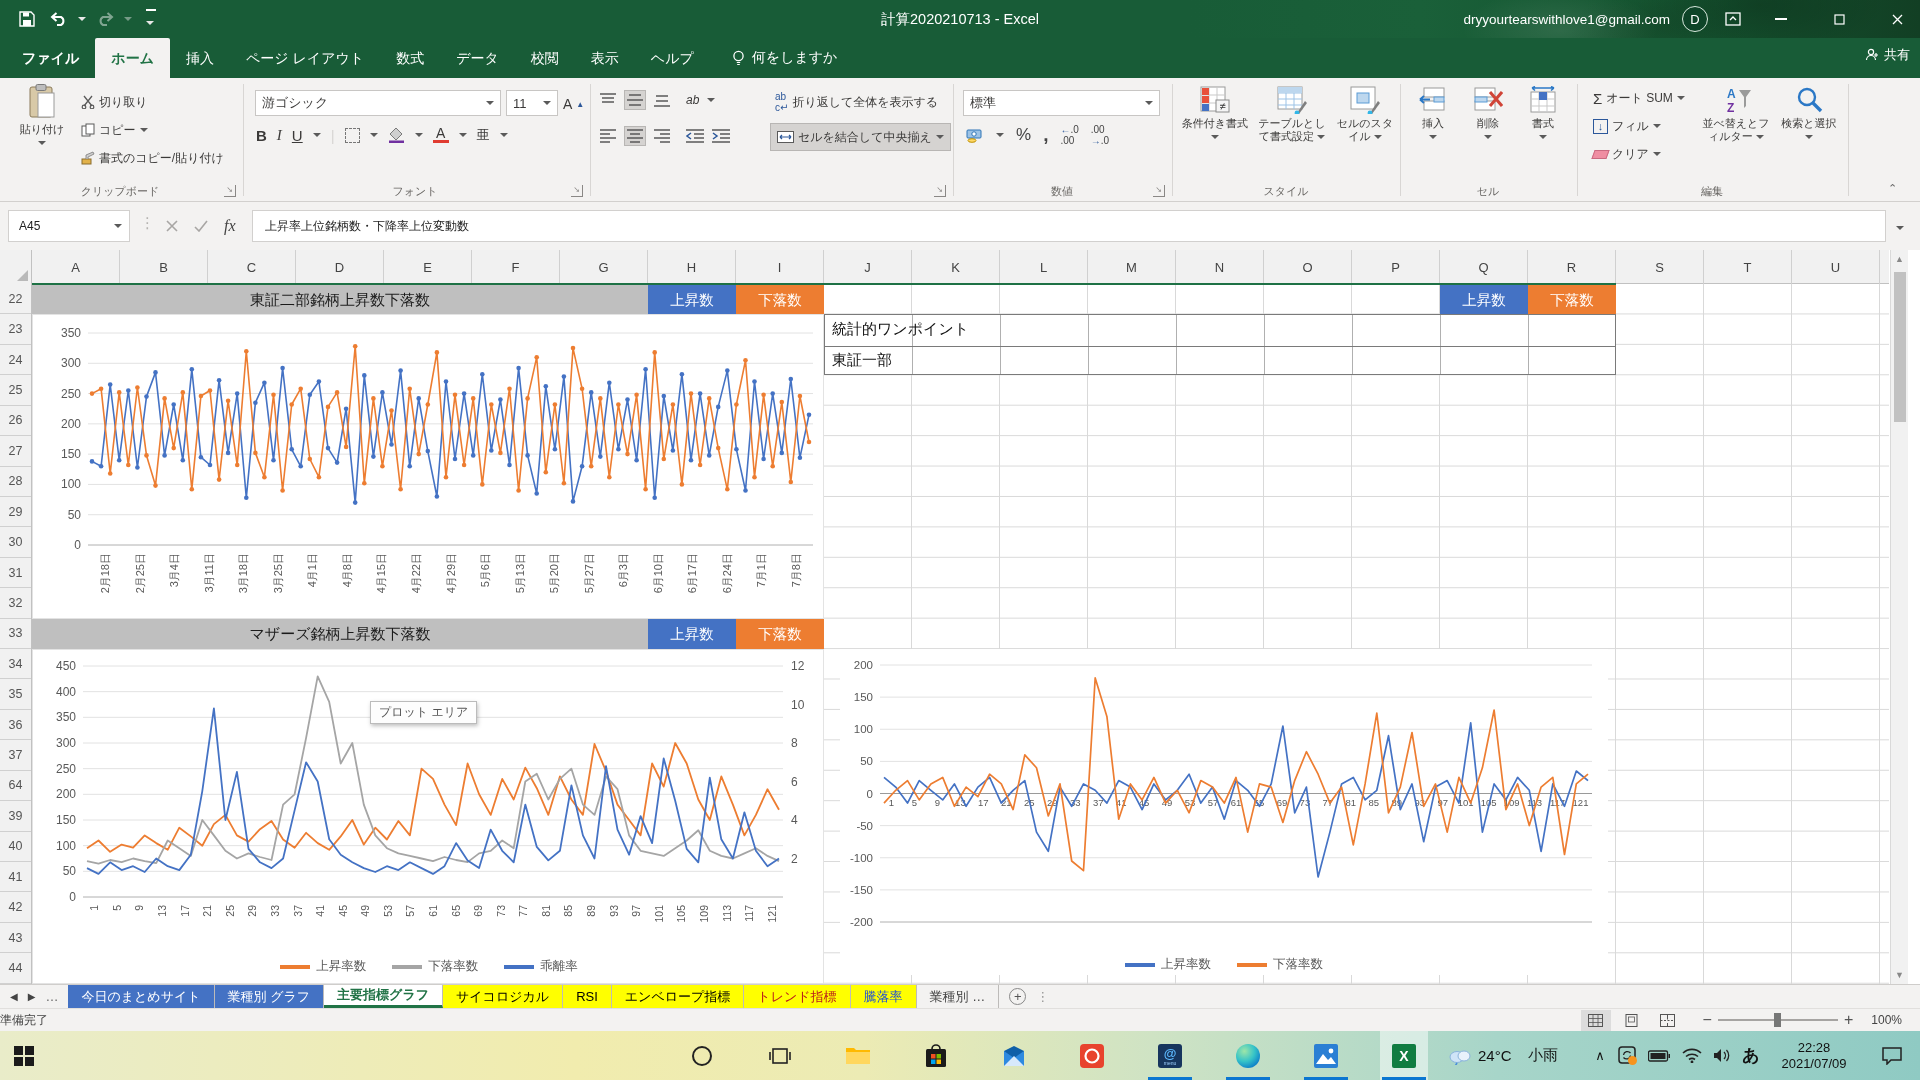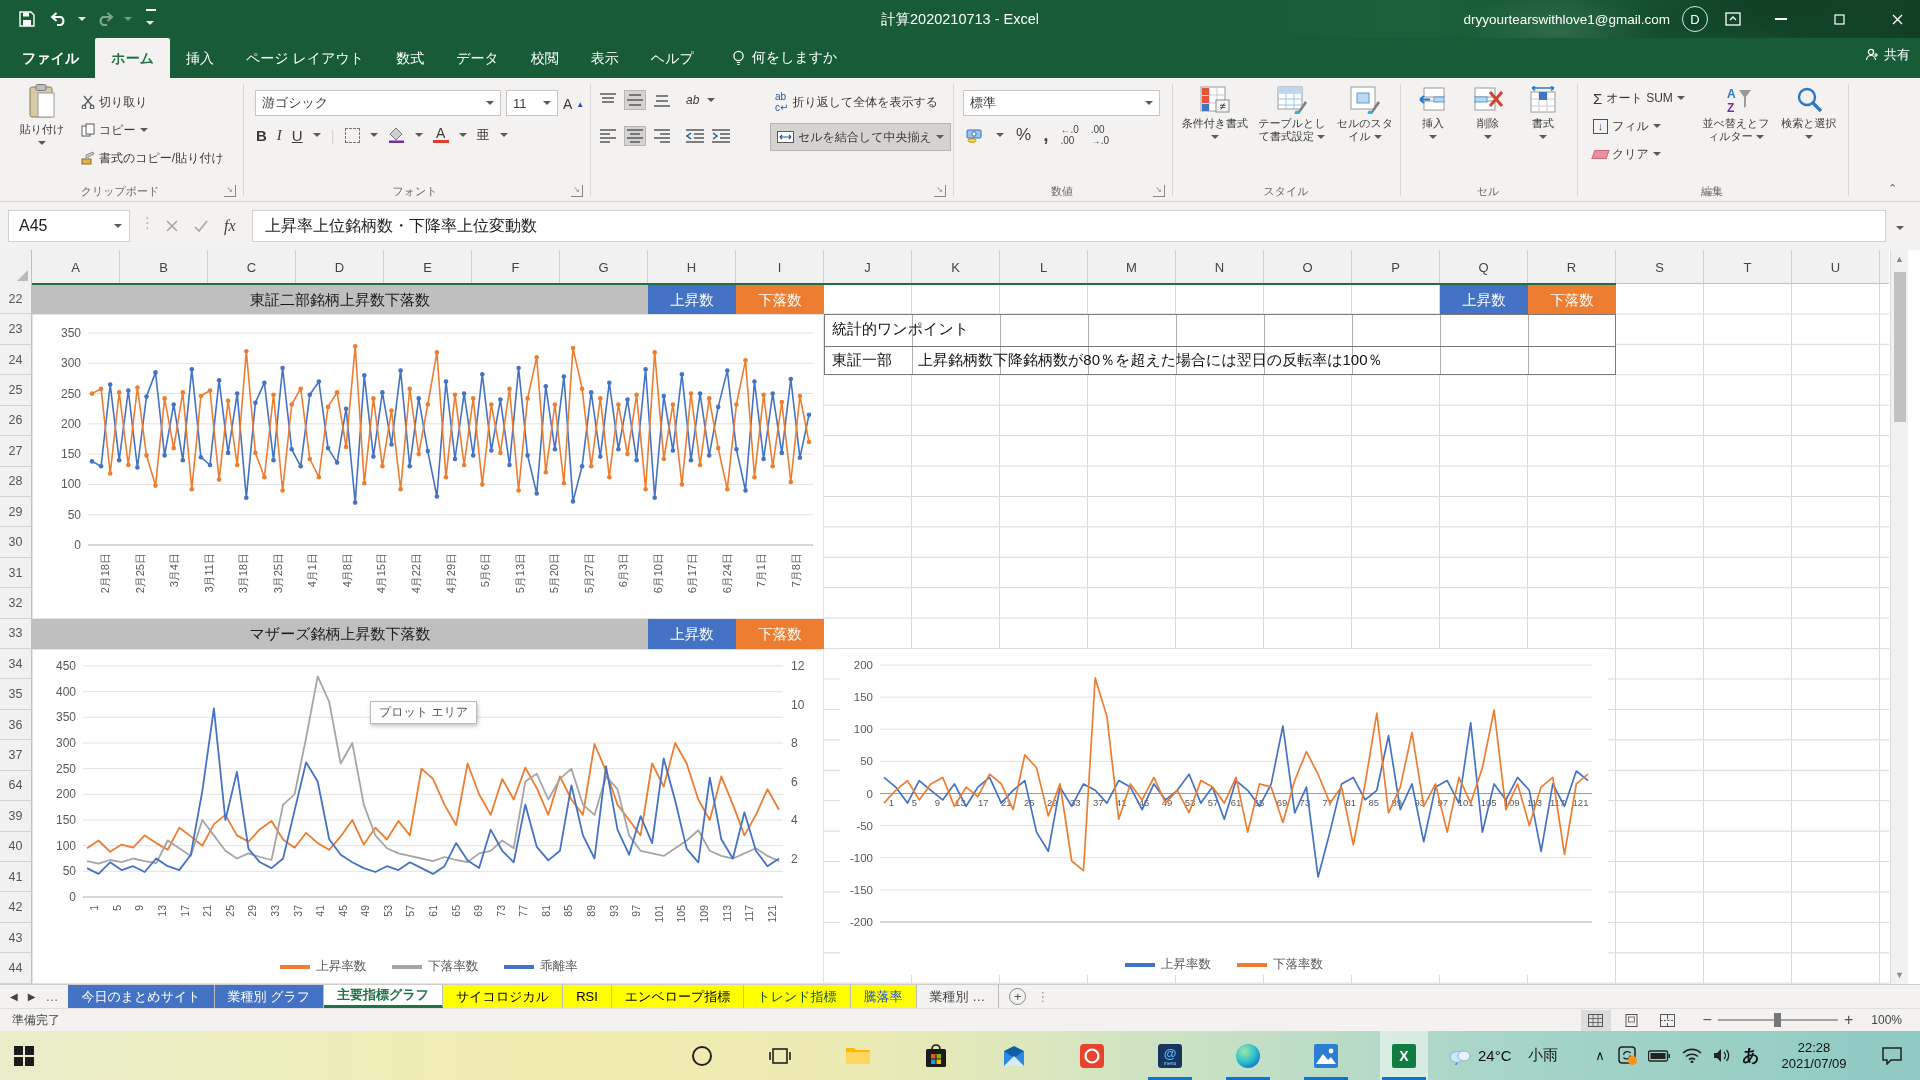--- a/index.html
+++ b/index.html
@@ -34,21 +34,21 @@
   .glabel{position:absolute;top:106px;font-size:11px;color:#696764;text-align:center;}
   .launcher{position:absolute;top:107px;width:12px;height:12px;border:1px solid #8a8886;border-top:none;border-left:none;font-size:8px;color:#8a8886;line-height:9px;text-align:center;}
   .combo{background:#fff;border:1px solid #c8c6c4;height:26px;display:flex;align-items:center;padding:0 6px;font-size:13px;justify-content:space-between;}
   .rbtn{display:flex;align-items:center;gap:4px;height:24px;padding:0 3px;white-space:nowrap;}
   .bigbtn{position:absolute;text-align:center;font-size:11px;line-height:13px;color:#3b3a39;}
   .bigbtn .ic{margin:0 auto 3px;}
   .pressed{background:#d5d3d1;border:1px solid #b8b6b4;}
   .barsw{display:inline-block;}
   
   .frow{top:202px;left:0;width:1920px;height:48px;background:#f3f2f1;}
-  .fbox{background:#fff;border:1px solid #d2d0ce;height:32px;position:absolute;top:8px;display:flex;align-items:center;font-size:16px;color:#222;}
+  .fbox{background:#fff;border:1px solid #d2d0ce;height:32px;position:absolute;top:8px;display:flex;align-items:center;font-size:12px;color:#222;}
   
   .colhdr{top:250px;left:0;width:1889px;height:34px;background:#f1f1f1;border-bottom:1px solid #c1c1c1;display:flex;}
   .corner{width:32px;height:34px;border-right:1px solid #c1c1c1;position:relative;background:#f1f1f1;}
   .corner:after{content:"";position:absolute;right:3px;bottom:3px;border-left:11px solid transparent;border-bottom:11px solid #b9b9b9;}
   .chcell{width:88px;height:34px;border-right:1px solid #d0d0d0;display:flex;align-items:center;justify-content:center;font-size:13px;color:#444;}
   .gutter{top:284px;left:0;width:32px;height:700px;background:#f1f1f1;border-right:1px solid #c1c1c1;display:flex;flex-direction:column;}
   .rncell{height:30.4348px;display:flex;align-items:center;justify-content:center;font-size:12.5px;color:#555;border-bottom:1px solid #d0d0d0;}
   .gridbg{top:284px;left:32px;width:1857px;height:700px;background-color:#fff;
     background-image:linear-gradient(to right,transparent calc(100% - 1px),#d9d9d9 calc(100% - 1px)),
                      linear-gradient(to bottom,transparent calc(100% - 1px),#d9d9d9 calc(100% - 1px));
@@ -497,21 +497,20 @@
   <div class="abs hdrbtn" style="left:648px;top:285px;width:88px;background:#4472C4;">上昇数</div>
   <div class="abs hdrbtn" style="left:736px;top:285px;width:88px;background:#ED7D31;">下落数</div>
   <div class="abs hdrbtn" style="left:1440px;top:285px;width:88px;background:#4472C4;">上昇数</div>
   <div class="abs hdrbtn" style="left:1528px;top:285px;width:88px;background:#ED7D31;">下落数</div>
 
   <div class="abs notes" style="left:824px;top:314.4px;width:792px;height:61px;">
     <div style="position:absolute;left:0;top:30.2px;width:100%;height:1px;background:#7a7a7a;"></div>
   </div>
   <div class="notecell" style="left:832px;top:314.4px;height:30.4px;">統計的ワンポイント</div>
   <div class="notecell" style="left:832px;top:345.3px;height:30.4px;">東証一部</div>
-  <div class="notecell" style="left:918px;top:345.3px;height:30.4px;">上昇銘柄数下降銘柄数が80％を超えた場合には翌日の反転率は100％</div>
 
   <div class="abs chartbox" style="left:32px;top:314.4px;width:792px;height:304.4px;">
     <svg width="792" height="304" viewBox="0 0 792 304">
         <line x1="55" y1="230" x2="780" y2="230" stroke="#b0b0b0" stroke-width="1"></line>
         <text x="48" y="234" text-anchor="end" font-size="12" fill="#595959">0</text>
         <line x1="55" y1="199.71428571428572" x2="780" y2="199.71428571428572" stroke="#e2e2e2" stroke-width="1"></line>
         <text x="48" y="203.71428571428572" text-anchor="end" font-size="12" fill="#595959">50</text>
         <line x1="55" y1="169.42857142857144" x2="780" y2="169.42857142857144" stroke="#e2e2e2" stroke-width="1"></line>
         <text x="48" y="173.42857142857144" text-anchor="end" font-size="12" fill="#595959">100</text>
         <line x1="55" y1="139.14285714285717" x2="780" y2="139.14285714285717" stroke="#e2e2e2" stroke-width="1"></line>
@@ -865,32 +864,32 @@
       <span style="font-size:13px;color:#666;">…</span>
     </div>
     <div style="display:flex;">
 
     <div class="stab" style="background: rgb(68, 114, 196); color: rgb(255, 255, 255);">今日のまとめサイト</div>
         <div class="stab" style="background: rgb(68, 114, 196); color: rgb(255, 255, 255);">業種別 グラフ</div>
         <div class="stab active" style="background: rgb(255, 255, 255); color: rgb(33, 115, 70);">主要指標グラフ</div>
         <div class="stab" style="background: rgb(255, 255, 0); color: rgb(0, 0, 0);">サイコロジカル</div>
         <div class="stab" style="background: rgb(255, 255, 0); color: rgb(0, 0, 0);">RSI</div>
         <div class="stab" style="background: rgb(255, 255, 0); color: rgb(0, 0, 0);">エンベロープ指標</div>
-        <div class="stab" style="background: rgb(255, 255, 0); color: #14532d;">トレンド指標</div>
+        <div class="stab" style="background: rgb(255, 255, 0); color: #b91c1c;">トレンド指標</div>
         <div class="stab" style="background: rgb(255, 255, 0); color: #1d4ed8;">騰落率</div>
         <div class="stab" style="background: rgb(243, 242, 241); color: rgb(68, 68, 68);">業種別 …</div>
       </div>
     <div class="flex" style="gap:10px;padding:0 10px;">
       <span style="width:17px;height:17px;border:1px solid #888;border-radius:50%;color:#555;display:inline-flex;align-items:center;justify-content:center;font-size:13px;">+</span>
       <span style="color:#999;">⋮</span>
     </div>
   </div>
 
   <div class="abs statusbar flex">
-    <span style="margin-left:12px;">準備完了</span>
+    <span style="">準備完了</span>
     <div class="flex" style="position:absolute;right:8px;gap:6px;">
       <div class="viewbtn" style="background:#dcdcdc;">
           <svg width="15" height="13" viewBox="0 0 15 13">
             <rect x="0.5" y="0.5" width="14" height="12" fill="none" stroke="#555"></rect>
             <path d="M0.5 4.5h14M0.5 8.5h14M5 0.5v12M10 0.5v12" stroke="#555" stroke-width=".8"></path>
           </svg>
         </div>
       <div class="viewbtn">
           <svg width="15" height="13" viewBox="0 0 15 13">
             <rect x="2" y="0.5" width="11" height="12" fill="none" stroke="#555"></rect>

